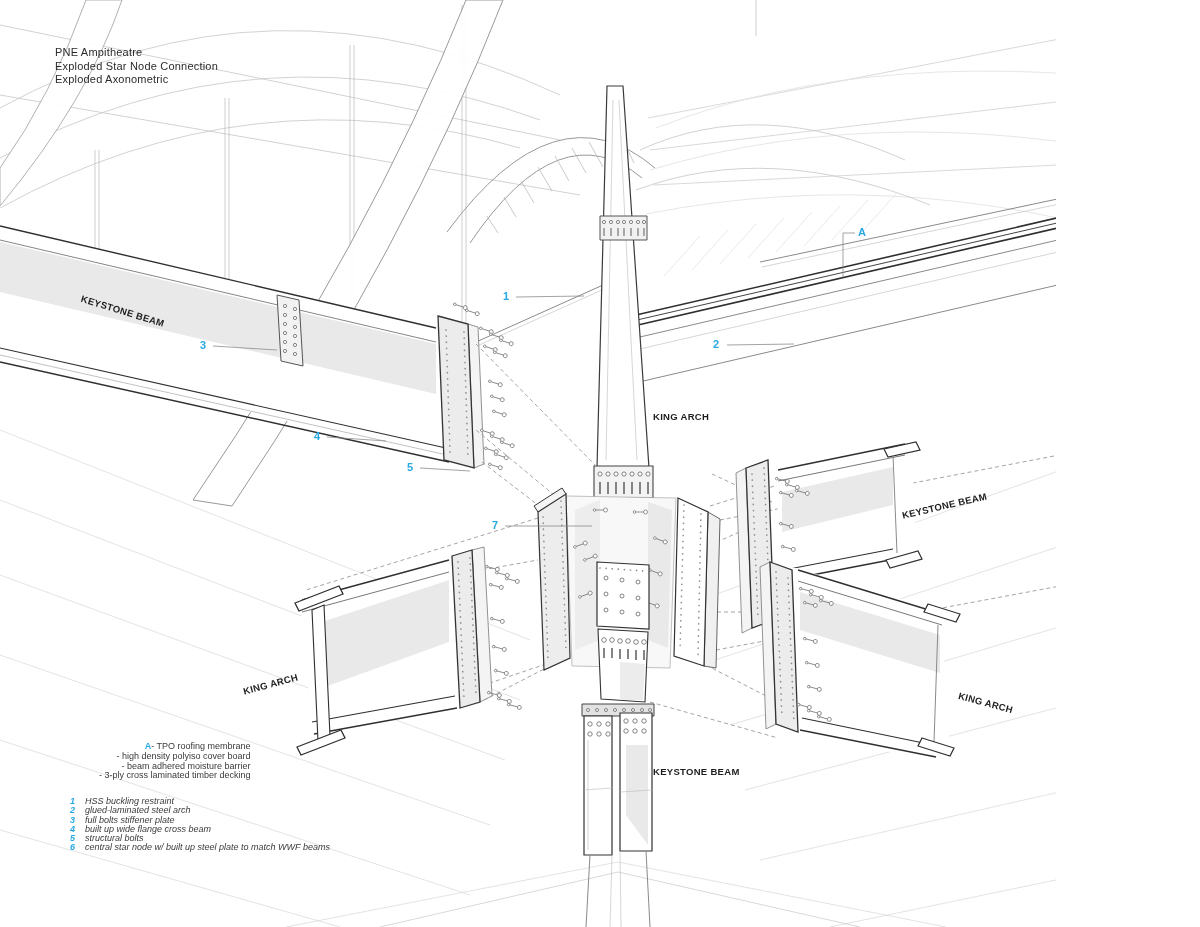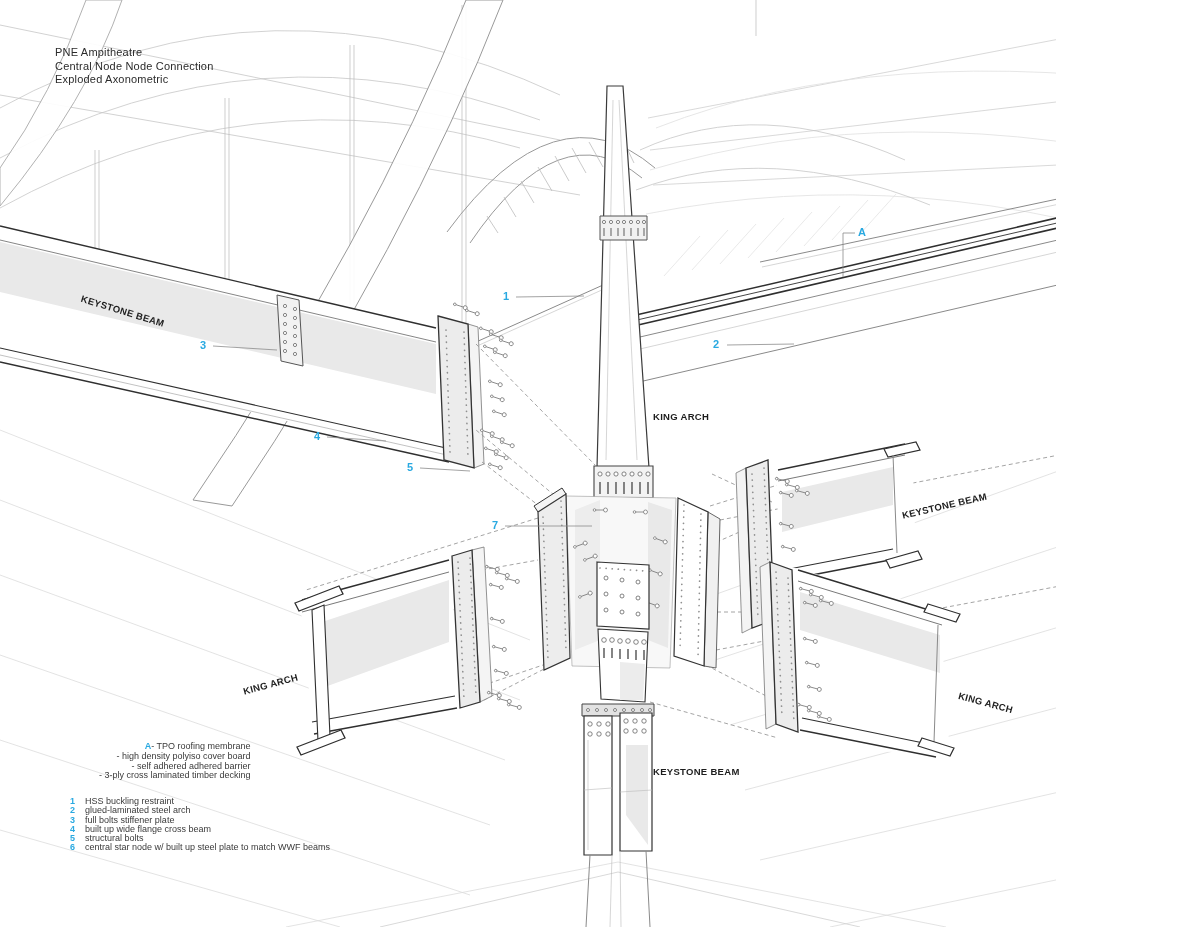--- a/index.html
+++ b/index.html
@@ -17,21 +17,21 @@
   }
   #title{
     position:absolute;left:55px;top:46px;font-size:11px;line-height:13.5px;color:#2b2b2b;
     letter-spacing:.2px;
   }
   #legend-a{position:absolute;left:70px;top:742px;font-size:9px;line-height:9.8px;color:#3a3a3a;text-align:right;}
   #legend-a .lrow{white-space:nowrap;}
   #legend-a .lkey{display:inline-block;width:15px;color:#29a9e1;font-weight:700;}
   #legend-a .indent{margin-left:29px;}
   #legend-n{position:absolute;left:70px;top:797px;font-size:9px;line-height:9.3px;color:#3a3a3a;}
-  #legend-n .lrow{white-space:nowrap;}
+  #legend-n .lrow{white-space:nowrap;font-style:italic;}
   #legend-n .lkey{display:inline-block;width:15px;color:#29a9e1;font-weight:700;}
   
   .bg{stroke:#dcdcdc;stroke-width:.8;fill:none;}
   .bg2{stroke:#cfcfcf;stroke-width:.8;fill:none;}
   .bg3{stroke:#e3e3e3;stroke-width:.9;fill:none;}
   .post{stroke:#b9b9b9;stroke-width:.7;fill:none;}
   .arc{stroke:#999;stroke-width:1;fill:none;}
   .arcl{stroke:#c7c7c7;stroke-width:.8;fill:none;}
   .hatch{stroke:#b3b3b3;stroke-width:.7;}
   .hatchl{stroke:#e0e0e0;stroke-width:.7;}
@@ -447,21 +447,21 @@
     <line class="leader" x1="727" y1="345" x2="794" y2="344"></line>
     <line class="leader" x1="213" y1="346" x2="277" y2="350"></line>
     <line class="leader" x1="327" y1="437" x2="386" y2="441"></line>
     <line class="leader" x1="420" y1="468" x2="470" y2="471"></line>
     <line class="leader" x1="505" y1="526" x2="592" y2="526"></line>
   </g>
 </svg>
 
   <div id="title">
     <div>PNE Ampitheatre</div>
-    <div>Central Node Node Connection</div>
+    <div>Exploded Star Node Connection</div>
     <div>Exploded Axonometric</div>
   </div>
 
   <div class="lbl" style="left:83px;top:293px;transform:rotate(17deg);">KEYSTONE BEAM</div>
   <div class="lbl" style="left:653px;top:411px;">KING ARCH</div>
   <div class="lbl" style="left:901px;top:510px;transform:rotate(-13deg);">KEYSTONE BEAM</div>
   <div class="lbl" style="left:242px;top:686px;transform:rotate(-15deg);">KING ARCH</div>
   <div class="lbl" style="left:653px;top:766px;">KEYSTONE BEAM</div>
   <div class="lbl" style="left:960px;top:690px;transform:rotate(15deg);">KING ARCH</div>
 
@@ -471,21 +471,21 @@
   <div class="callout" style="left:200px;top:339px;">3</div>
   <div class="callout" style="left:314px;top:430px;">4</div>
   <div class="callout" style="left:407px;top:461px;">5</div>
   <div class="callout" style="left:492px;top:519px;">7</div>
 
   <div id="legend-a">
     <div class="lrow">
       <span class="lkey">A</span><span>- TPO roofing membrane</span>
     </div>
     <div class="lrow indent">- high density polyiso cover board</div>
-    <div class="lrow indent">- self adhered adhered barrier</div>
+    <div class="lrow indent">- beam adhered moisture barrier</div>
     <div class="lrow indent">- 3-ply cross laminated timber decking</div>
   </div>
 
   <div id="legend-n">
     <div class="lrow">
       <span class="lkey">1</span><span>HSS buckling restraint</span>
     </div>
     <div class="lrow">
       <span class="lkey">2</span><span>glued-laminated steel arch</span>
     </div>

